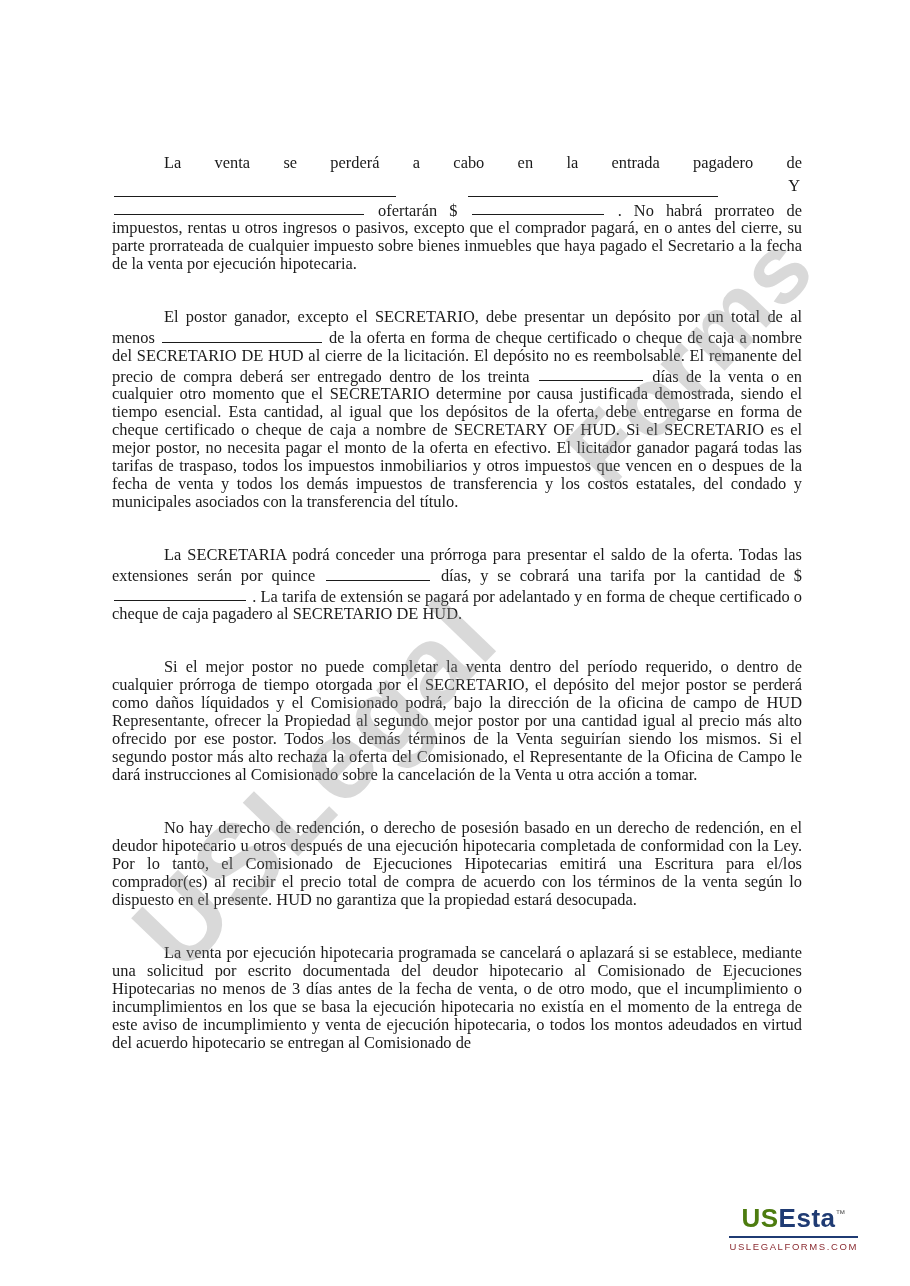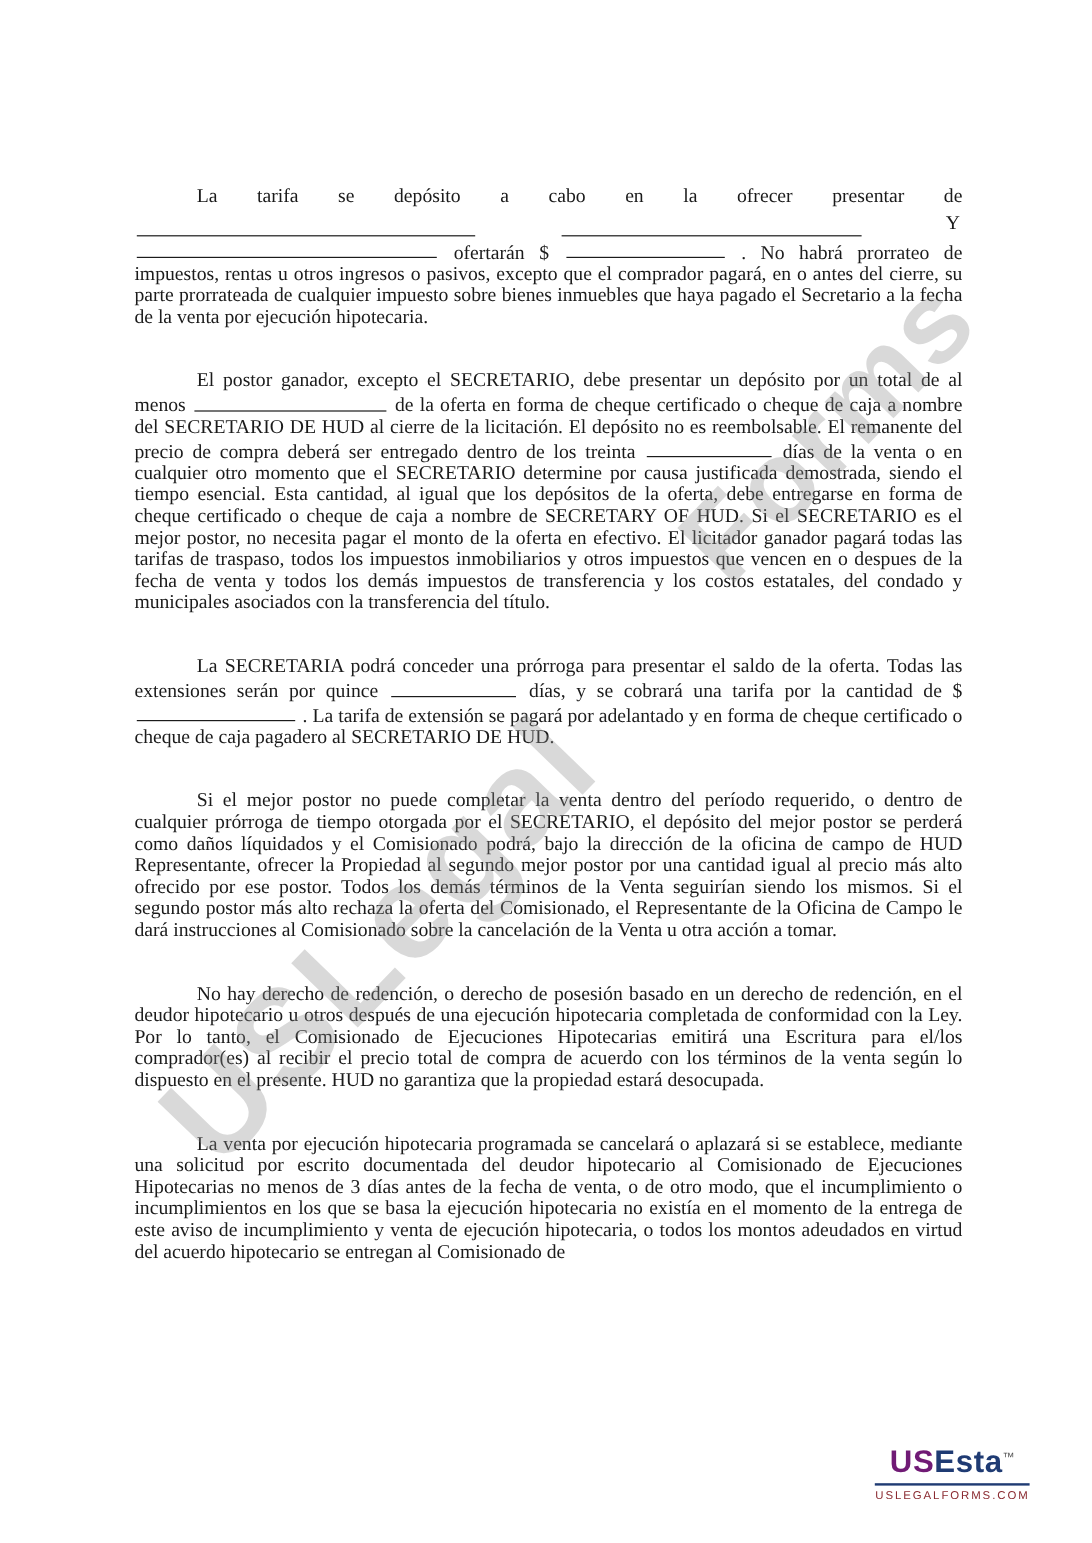--- a/index.html
+++ b/index.html
@@ -113,21 +113,21 @@
   }
   .logo-main {
     font-family: "Liberation Sans", sans-serif;
     font-weight: 700;
     font-size: 26px;
     color: #b02028;
     letter-spacing: 0.5px;
     position: relative;
     display: inline-block;
   }
-  .logo-main .us { color: #701a75; }
+  .logo-main .us { color: #4d7c0f; }
   .logo-main .legal { color: #1f3b73; }
   .logo-tm {
     font-size: 10px;
     vertical-align: super;
     color: #555;
     font-weight: 400;
   }
   .logo-sub {
     font-family: "Liberation Sans", sans-serif;
     font-size: 9.5px;
@@ -144,29 +144,29 @@
 </head>
 <body>
 
 <div class="page">
 
   <div class="doc-body">
 
     <div>
       <div class="first-line">
         <span>La</span>
-        <span>tarifa</span>
+        <span>venta</span>
         <span>se</span>
-        <span>depósito</span>
+        <span>perderá</span>
         <span>a</span>
         <span>cabo</span>
         <span>en</span>
         <span>la</span>
-        <span>ofrecer</span>
-        <span>presentar</span>
+        <span>entrada</span>
+        <span>pagadero</span>
         <span>de</span>
       </div>
 
       <div class="line2">
         <span class="blank b-full"></span>
         <span class="blank b-xxl"></span>
         <span class="right-y">Y</span>
       </div>
 
       <p class="para" style="margin-top:2px;">

